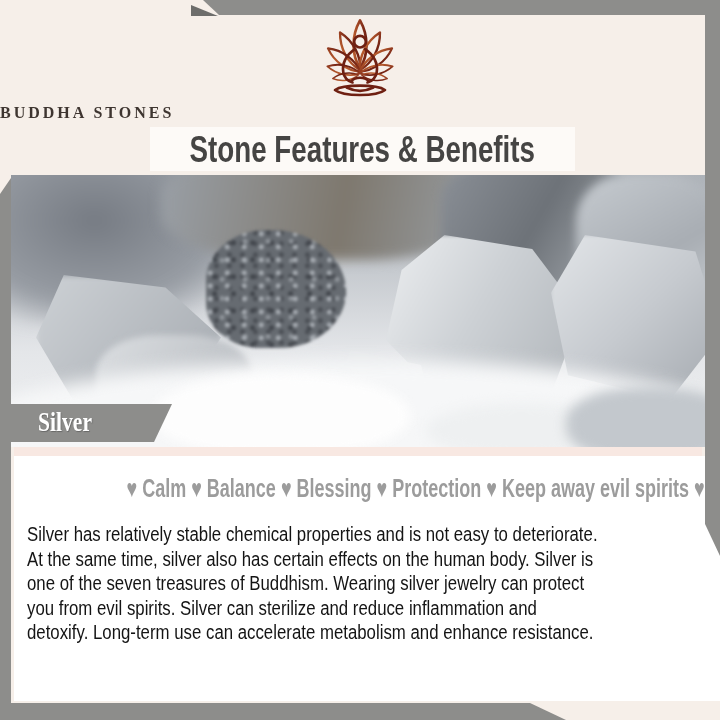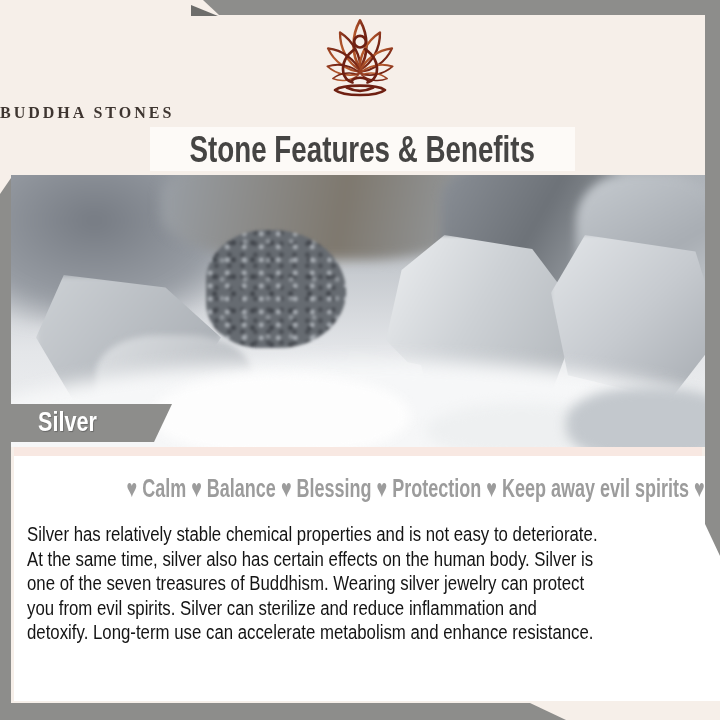--- a/index.html
+++ b/index.html
@@ -74,21 +74,21 @@
     background:#f6f7f8;filter:blur(9px);}
   .sh-snow2{left:140px;top:198px;width:260px;height:85px;border-radius:50%;
     background:#fdfdfd;filter:blur(6px);}
   .sh-glint{left:415px;top:228px;width:190px;height:55px;border-radius:50%;
     background:#eef0f1;filter:blur(6px);}
   .sh-bottomright{left:555px;top:212px;width:170px;height:75px;border-radius:45%;
     background:#c3c8cd;filter:blur(6px);}
   
   .stone-label{position:absolute;left:10px;top:404px;width:162px;height:38px;
     background:#8d8d8b;z-index:5;
-    clip-path:polygon(0 0,100% 0,calc(100% - 18px) 100%,0 100%);}
+    clip-path:polygon(0 0,100% 0,calc(100% - 18px) 100%,0 100%);font-family:Liberation Serif, serif;}
   .stone-label span{display:inline-block;margin-left:28px;line-height:37px;
     font-size:27px;font-weight:bold;color:#ffffff;white-space:nowrap;
     transform:scaleX(.8);transform-origin:left center;
     text-shadow:1px 1px 1px rgba(60,60,60,.45);}
   
   .pink-strip{position:absolute;left:14px;top:447px;width:688px;height:9px;
     background:#f8e8e2;z-index:2;}
   .content-panel{position:absolute;left:14px;top:456px;width:688px;height:245px;
     background:#ffffff;z-index:2;padding-left:47px;}
   .benefits{position:absolute;top:18px;left:0;width:100%;text-align:center;

